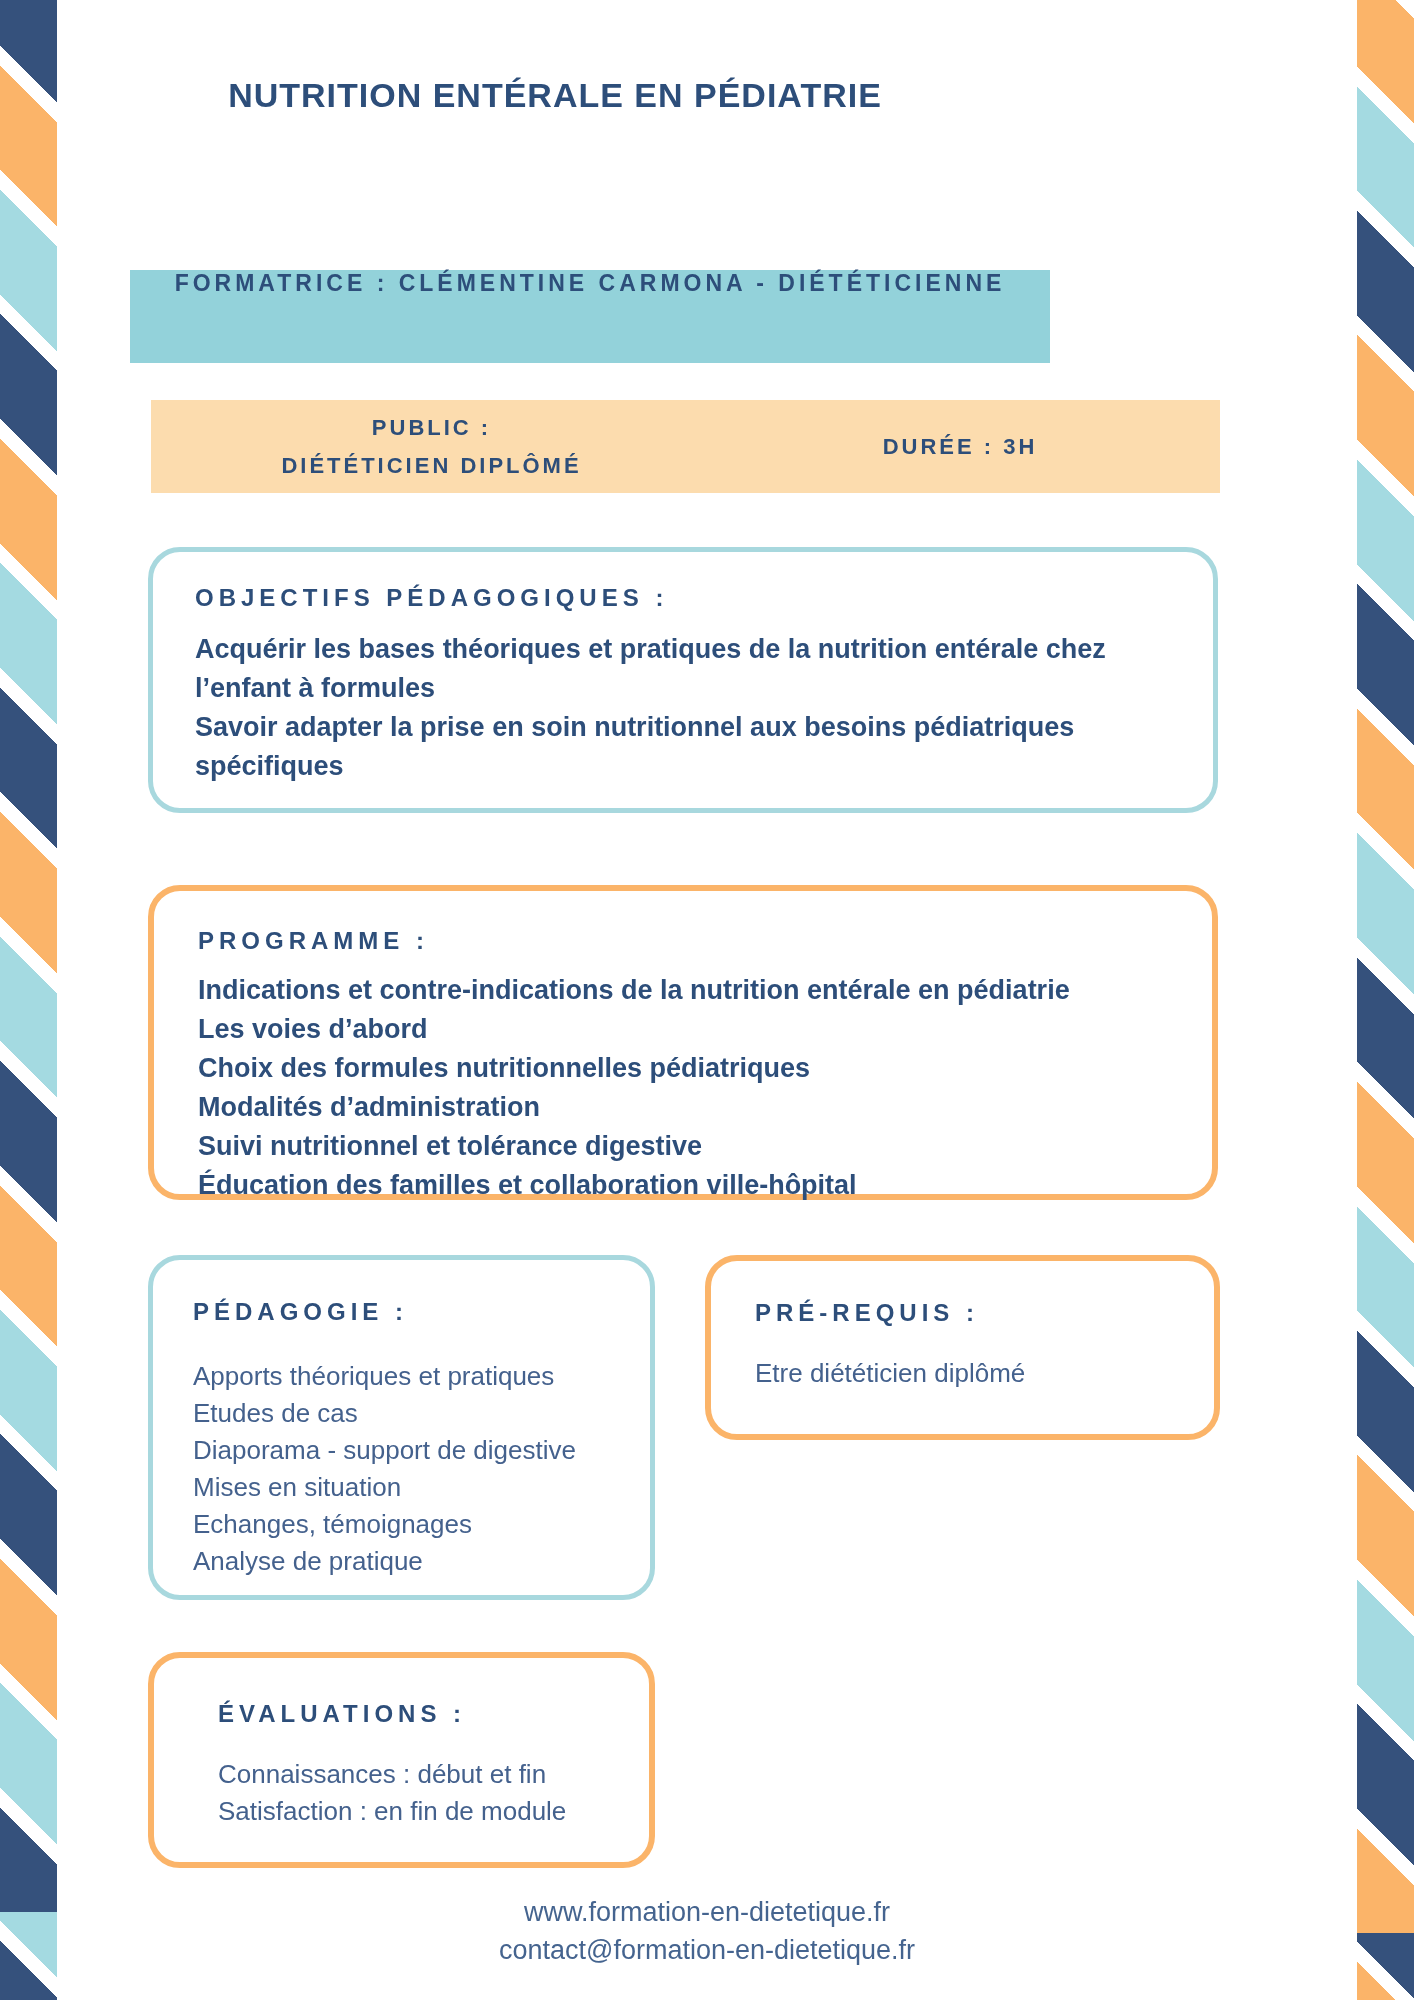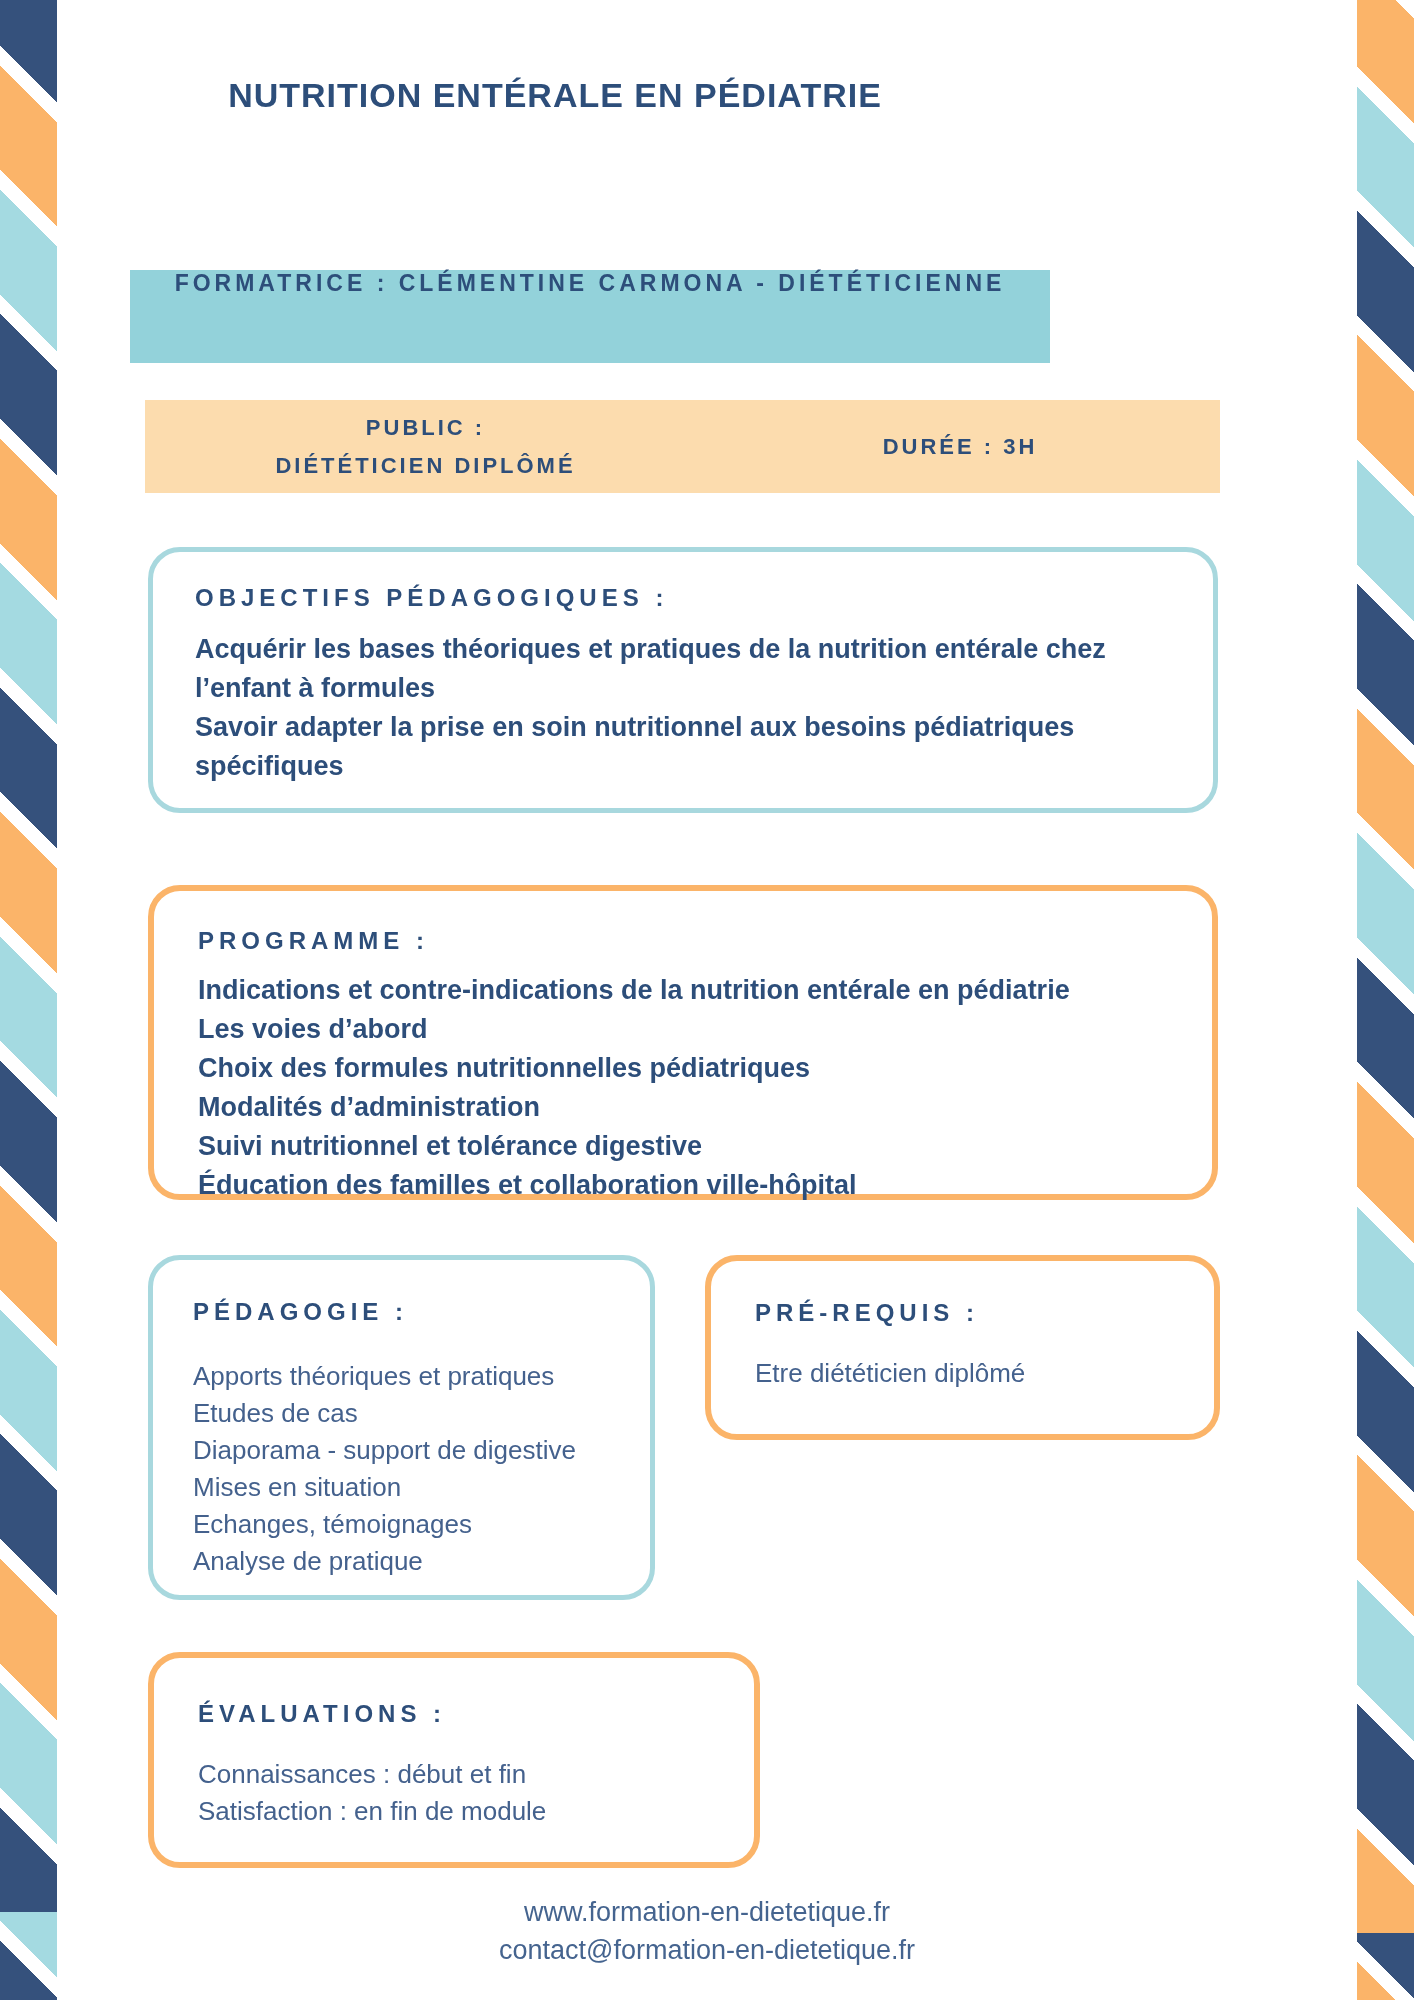--- a/index.html
+++ b/index.html
@@ -39,37 +39,37 @@
     position:absolute;left:130px;top:270px;width:920px;height:93px;
     background:var(--teal);display:flex;justify-content:center;
   }
   .banner-text{font-size:23px;font-weight:700;letter-spacing:4px;color:var(--text_navy);}
   .peach-box{
     position:absolute;top:400px;height:93px;background:var(--peach);
     display:flex;flex-direction:column;align-items:center;justify-content:center;
     font-size:22px;font-weight:700;letter-spacing:3px;line-height:38px;color:var(--text_navy);
     text-align:center;
   }
-  .public-box{left:145px;width:561px;}
+  .public-box{left:151px;width:561px;}
   .duree-box{left:700px;width:520px;}
   .outline-box{position:absolute;border-radius:32px;background:#fff;}
   .teal-border{border:5px solid var(--teal_border);}
   .orange-border{border:6px solid var(--orange);}
   .box-heading{font-size:24px;font-weight:700;letter-spacing:5px;color:var(--text_navy);}
   .bold-body{font-size:27px;font-weight:700;line-height:39px;color:var(--text_navy);}
   .reg-body{font-size:26px;font-weight:400;line-height:37px;color:var(--text_body);}
   .objectifs-box{left:148px;top:547px;width:1070px;height:266px;padding:32px 36px 0 42px;}
   .objectifs-box .box-heading{margin-bottom:18px;}
   .programme-box{left:148px;top:865px;width:1070px;height:315px;padding:36px 36px 0 44px;margin-top:20px;}
   .programme-box .box-heading{margin-bottom:16px;}
   .pedagogie-box{left:148px;top:1255px;width:507px;height:345px;padding:38px 24px 0 40px;}
   .pedagogie-box .box-heading{margin-bottom:32px;}
   .prerequis-box{left:705px;top:1255px;width:515px;height:185px;padding:38px 24px 0 44px;}
   .prerequis-box .box-heading{margin-bottom:28px;}
-  .evaluations-box{left:148px;top:1652px;width:612px;height:216px;padding:42px 24px 0 44px;}
+  .evaluations-box{left:148px;top:1652px;width:507px;height:216px;padding:42px 24px 0 64px;}
   .evaluations-box .box-heading{margin-bottom:28px;}
   .logo-box{
     left:713px;top:1492px;width:505px;height:376px;
     display:flex;flex-direction:column;align-items:center;justify-content:center;
   }
   .logo-script{margin-top:-6px;}
   .logo-line1{
     font-family:"Liberation Serif", serif;font-size:22px;letter-spacing:13px;
     color:var(--logo_text1);margin-top:14px;text-indent:13px;
   }

